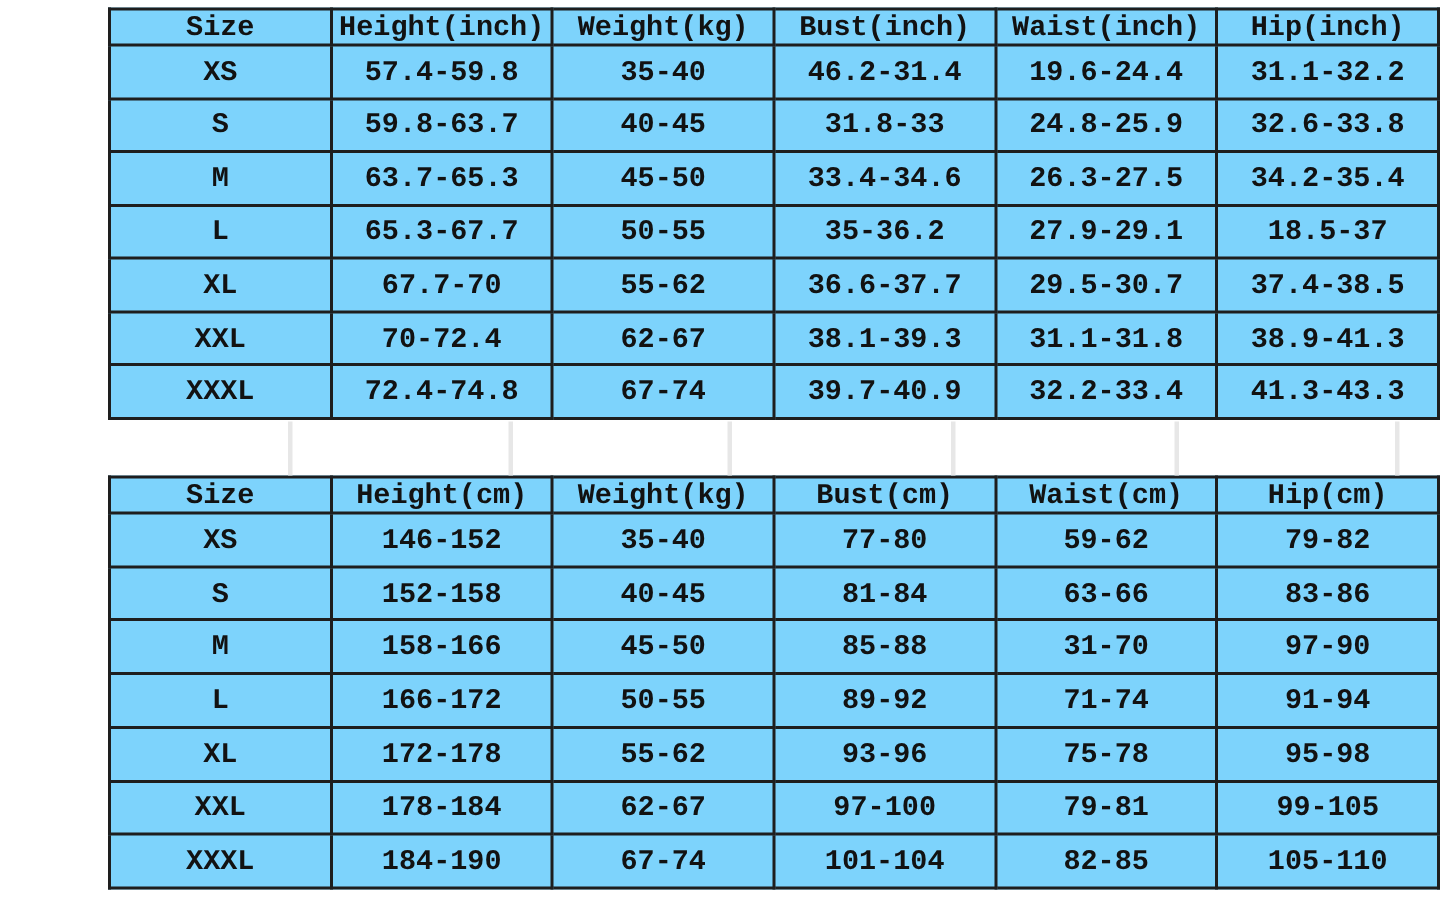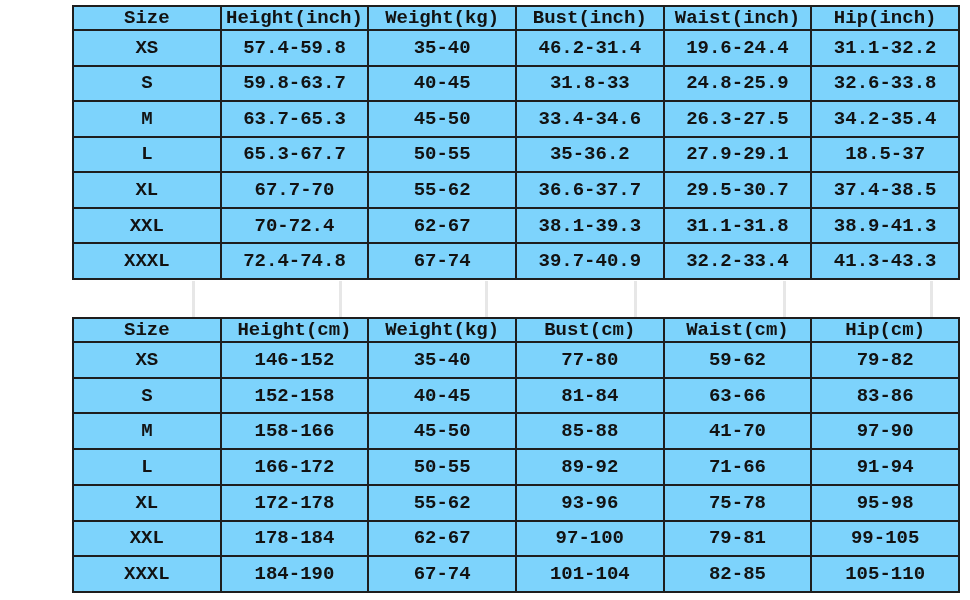--- a/index.html
+++ b/index.html
@@ -156,29 +156,29 @@
           <td>40-45</td>
           <td>81-84</td>
           <td>63-66</td>
           <td>83-86</td>
         </tr>
         <tr>
           <td>M</td>
           <td>158-166</td>
           <td>45-50</td>
           <td>85-88</td>
-          <td>41-70</td>
+          <td>31-70</td>
           <td>97-90</td>
         </tr>
         <tr>
           <td>L</td>
           <td>166-172</td>
           <td>50-55</td>
           <td>89-92</td>
-          <td>71-66</td>
+          <td>71-74</td>
           <td>91-94</td>
         </tr>
         <tr>
           <td>XL</td>
           <td>172-178</td>
           <td>55-62</td>
           <td>93-96</td>
           <td>75-78</td>
           <td>95-98</td>
         </tr>

